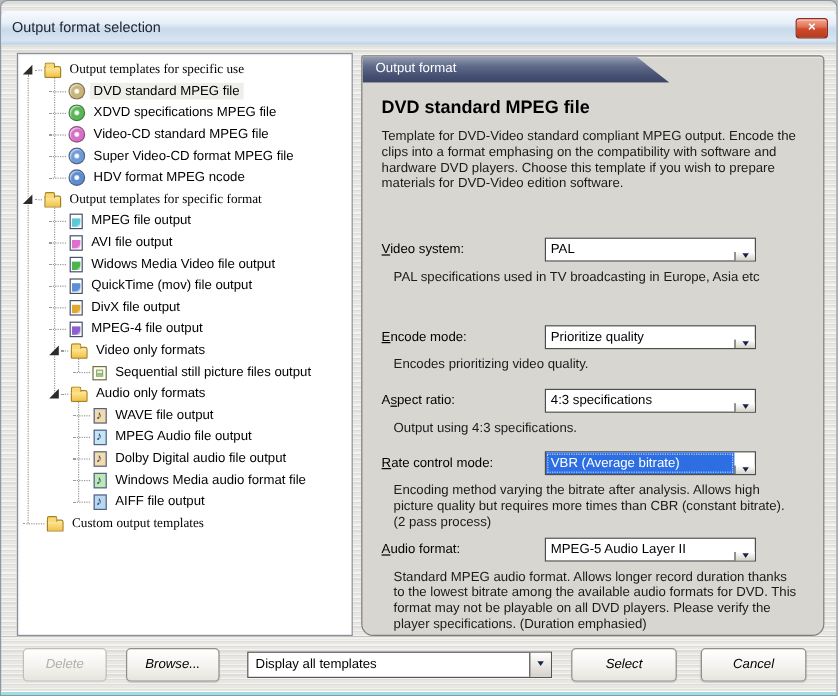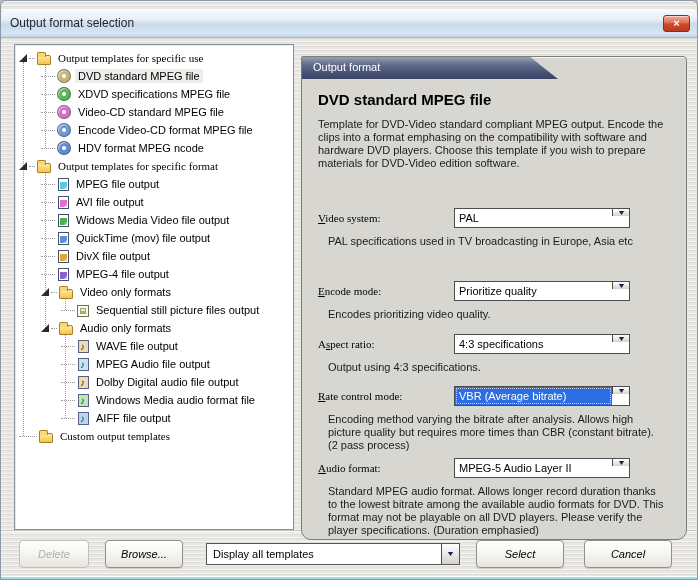--- a/index.html
+++ b/index.html
@@ -65,36 +65,36 @@
   .image-file-icon::after{ content:""; position:absolute; inset:2px; background:linear-gradient(180deg,#e8f4d0 0 45%, var(--c,#7fc87f) 45% 100%); border:1px solid #9aa66a; }
 
   .audio-file-icon{ width:11px; height:13px; margin-left:3px; background:var(--c,#eee); border:1px solid #55608a; }
   .audio-file-icon::after{ content:"♪"; position:absolute; left:1px; top:-1px; font-size:10px; line-height:13px; color:#27306b; }
 
   .tlabel{ padding:1px 3px; }
   .tlabel.sel{ background:#eeeeea; }
 
   
   .panel{
-    flex:1; height:484px; margin-top:12px; position:relative;
+    flex:1; height:484px; margin-top:2px; position:relative;
     background:#d7d6d1; border:1px solid #7d7d7a; border-radius:2px 4px 10px 10px;
     box-shadow:inset 0 1px 0 rgba(255,255,255,.7);
   }
   .panel-tab{
     height:22px; width:256px; padding-left:11px; font-size:11px; line-height:21px; color:#fff;
     clip-path:polygon(0 0, 228px 0, 256px 100%, 0 100%);
     background:linear-gradient(180deg,#99a1b5 0%,#68738f 30%,#4a547500 0),linear-gradient(180deg,#9aa2b6 0%,#626d8d 35%,#444f71 75%,#3b4566 100%);
   }
   .panel-content{ padding:8px 14px 0 16px; }
   .fmt-title{ font-size:15px; font-weight:bold; color:#000; margin:4px 0 10px; }
   .fmt-desc{ font-size:11px; line-height:13px; color:#1b1b1b; margin-bottom:38px; width:354px; }
 
   .field .frow{ display:flex; align-items:center; }
-  .flabel{ flex:none; width:136px; font-size:11px; color:#000;font-family:Liberation Serif, serif; }
-  .combo{ display:flex; align-items:flex-start; width:176px; height:20px; background:#fff; border:1px solid #4d4d4d; }
+  .flabel{ flex:none; width:136px; font-size:11px; color:#000; }
+  .combo{ display:flex; align-items:flex-end; width:176px; height:20px; background:#fff; border:1px solid #4d4d4d; }
   .cval{ flex:1; font-size:11px; line-height:18px; padding:0 4px; overflow:hidden; white-space:nowrap; }
   .carrow{ flex:none; width:17px; border-left:1px solid #4d4d4d; display:flex; align-items:center; justify-content:center;
     background:linear-gradient(180deg,#ffffff,#e9e7e1 55%,#d5d2c9); }
   .carrow span{ font-size:7px; color:#17214c; transform:scaleX(1.3); }
   .combo.selected .cval{ background:#2d6fe3; color:#fff; outline:1px dotted #bcd0f5; outline-offset:-2px; }
   .caption{ font-size:11px; line-height:13px; color:#1b1b1b; margin:7px 6px 0 10px; max-width:348px; }
   .fields .field:nth-child(2){ margin-top:33px; }
   .fields .field:nth-child(3){ margin-top:13px; }
   .fields .field:nth-child(4){ margin-top:12px; }
   .fields .field:nth-child(5){ margin-top:6px; }
@@ -158,21 +158,21 @@
           <span class="tlabel">XDVD specifications MPEG file</span>
         </div>
         <div class="tree-row indent1">
           <span class="stub"></span>
           <span class="icon disc-icon" style="--c: #d86ec8;"></span>
           <span class="tlabel">Video-CD standard MPEG file</span>
         </div>
         <div class="tree-row indent1">
           <span class="stub"></span>
           <span class="icon disc-icon" style="--c: #6e9ad8;"></span>
-          <span class="tlabel">Encode Video-CD format MPEG file</span>
+          <span class="tlabel">Super Video-CD format MPEG file</span>
         </div>
         <div class="tree-row indent1">
           <span class="stub"></span>
           <span class="icon disc-icon" style="--c: #5c8cd2;"></span>
           <span class="tlabel">HDV format MPEG ncode</span>
         </div>
         <div class="tree-row indent0">
           <span class="expander"></span>
           <span class="stub-mini"></span>
           <span class="icon folder-icon"></span>

